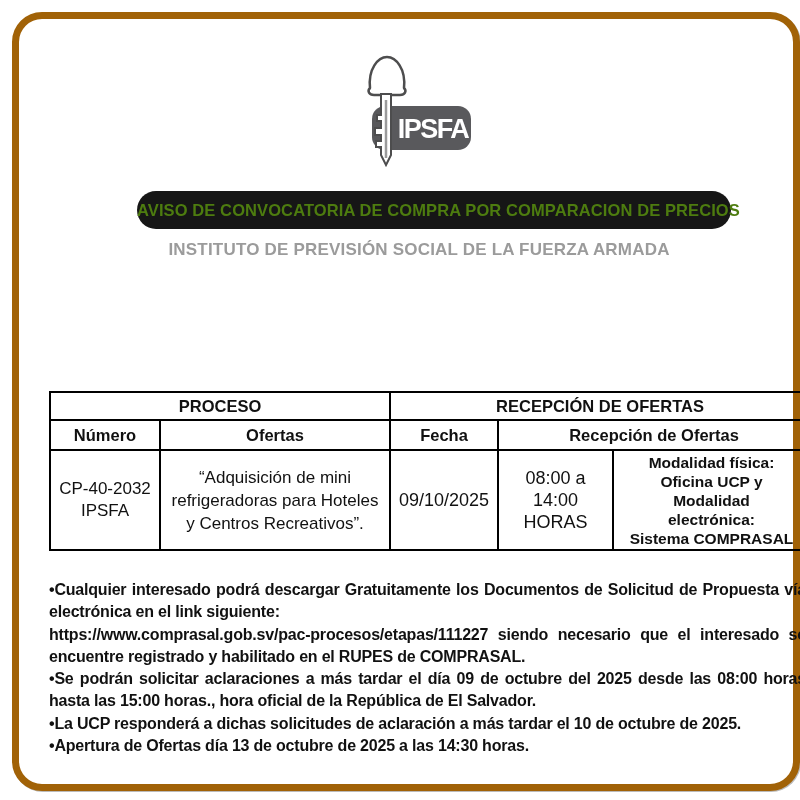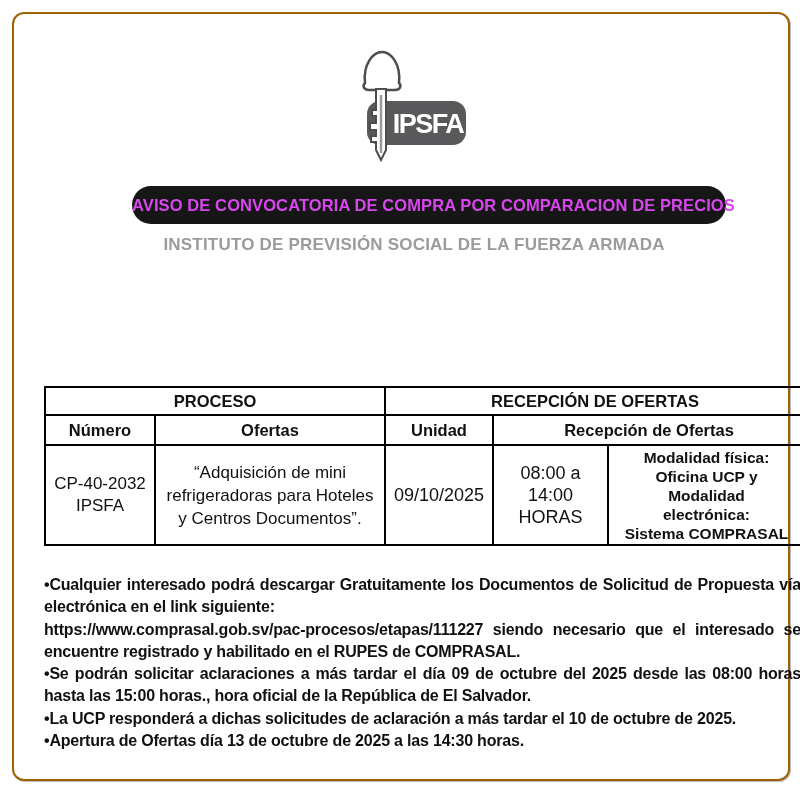--- a/index.html
+++ b/index.html
@@ -3,28 +3,28 @@
 <meta charset="utf-8">
 <style>
   html, body { margin:0; padding:0; }
   body {
     width:800px; height:800px; position:relative; background:#ffffff;
     font-family:"Liberation Sans", sans-serif; color:#111;
     overflow:hidden;
   }
   .card {
     position:absolute; left:12px; top:12px; width:774px; height:765px;
-    border:2px solid #a16207; border-radius:12px; background:#fff;
+    border:7px solid #a16207; border-radius:30px; background:#fff;
     box-shadow:1px 1px 0 #bbb;
   }
   .logo-wrap { position:absolute; left:346px; top:34px; width:108px; height:118px; }
   .banner {
     position:absolute; left:118px; top:172px; width:594px; height:38px;
     background:#161616; border-radius:19px;
-    color:#d946ef; font-weight:bold; font-size:16.5px; letter-spacing:0.1px;
+    color:#4d7c0f; font-weight:bold; font-size:16.5px; letter-spacing:0.1px;
     text-align:center; line-height:39px; white-space:nowrap;
   }
   .institution {
     position:absolute; left:0; top:221px; width:800px; text-align:center;
     font-weight:bold; font-size:17px; color:#9b9b9b; letter-spacing:0.2px;
   }
   .intro {
     position:absolute; left:42px; top:282px; width:726px;
     font-size:19.5px; font-weight:bold; line-height:27px;
     white-space:pre-line; text-indent:20px; letter-spacing:-0.2px;
@@ -84,29 +84,29 @@
         <col style="width:197px">
     </colgroup>
     <tbody>
       <tr class="group-row">
         <th colspan="2">PROCESO</th>
         <th colspan="3">RECEPCIÓN DE OFERTAS</th>
       </tr>
       <tr class="head-row">
         <th>Número</th>
         <th>Ofertas</th>
-        <th>Unidad</th>
+        <th>Fecha</th>
         <th colspan="2">Recepción de Ofertas</th>
       </tr>
       <tr class="data-row">
         <td class="numero">CP-40-2032
 IPSFA</td>
         <td class="detalle">“Adquisición de mini
 refrigeradoras para Hoteles
-y Centros Documentos”.</td>
+y Centros Recreativos”.</td>
         <td class="fecha">09/10/2025</td>
         <td class="horario">08:00 a 14:00
 HORAS</td>
         <td class="modalidad">Modalidad física:
 Oficina UCP y
 Modalidad
 electrónica:
 Sistema COMPRASAL</td>
       </tr>
     </tbody>

